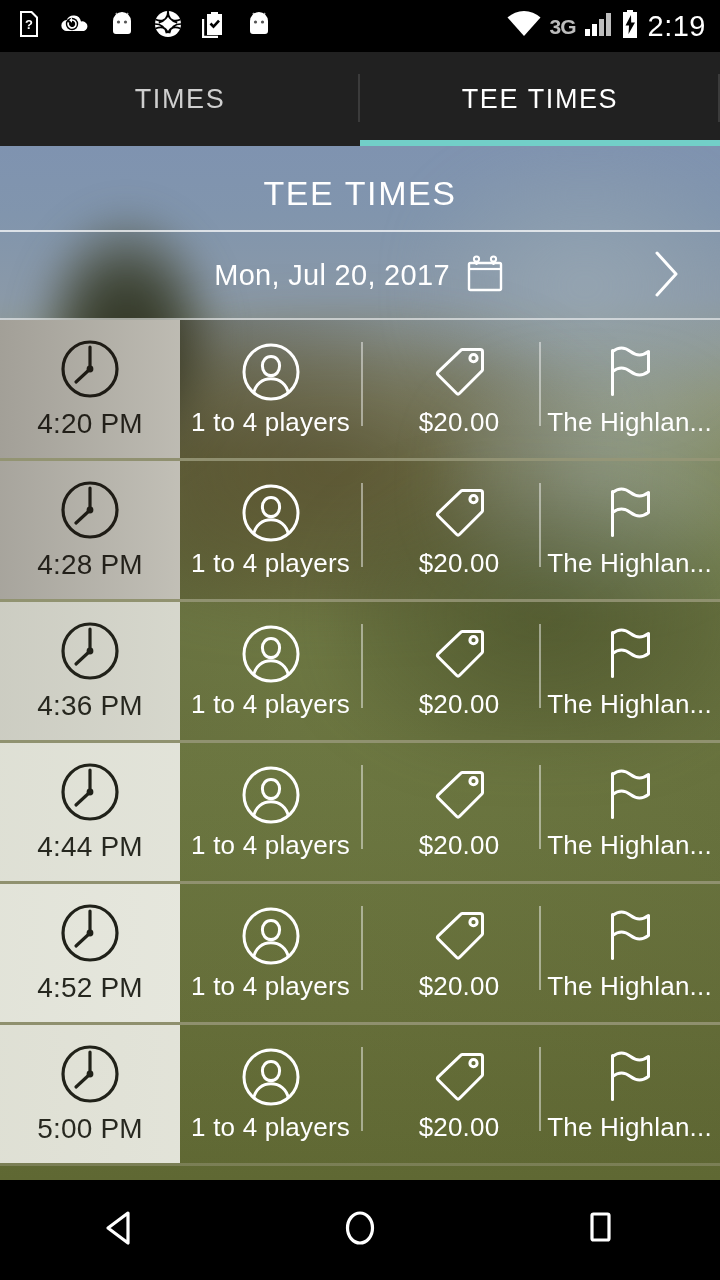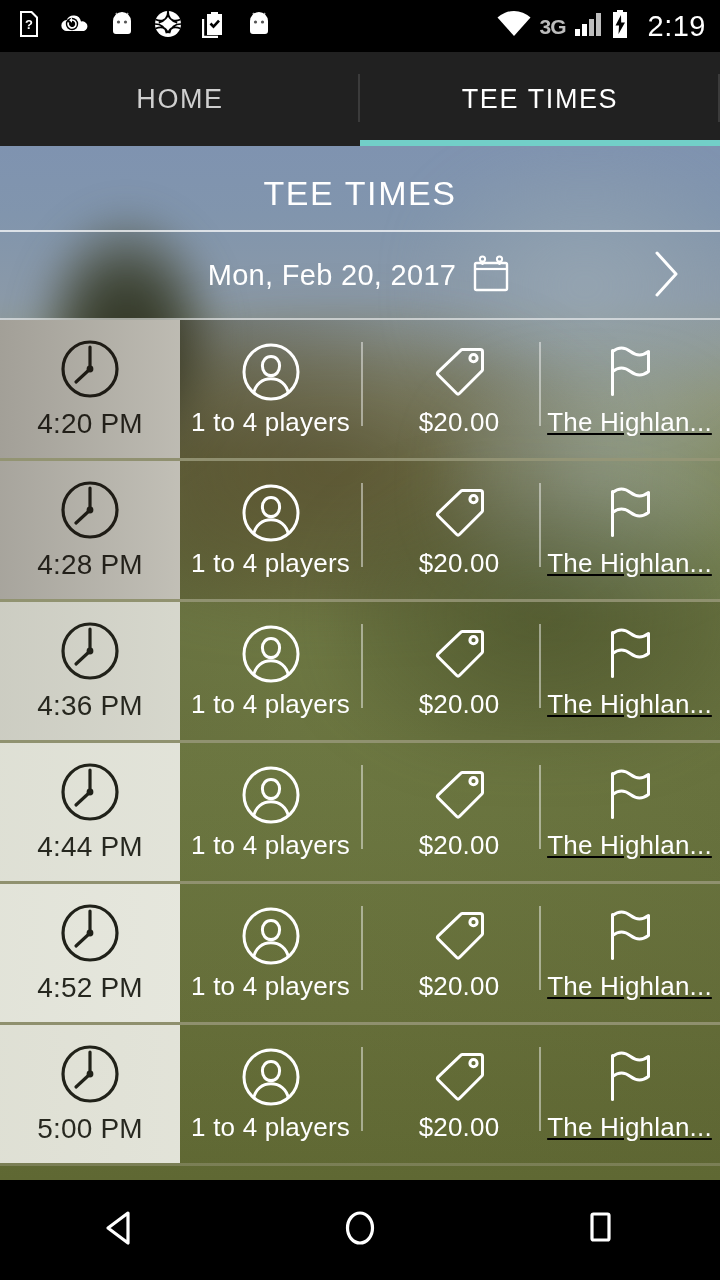--- a/index.html
+++ b/index.html
@@ -17,21 +17,21 @@
     background:#000; display:flex; align-items:center;
     padding:0 14px 0 18px; z-index:40;
   }
   .sb-left{ display:flex; align-items:center; gap:20px; }
   .sb-right{ margin-left:auto; display:flex; align-items:center; gap:8px; }
   .sb-ico{ display:block; }
   .sb-3g{
     color:#bdbdbd; font-size:21px; font-weight:bold; letter-spacing:-1px;
     font-family:"Liberation Sans", sans-serif; line-height:1;
   }
-  .sb-clock{ color:#fff; font-size:29px; line-height:1; margin-left:10px; letter-spacing:0.5px;}
+  .sb-clock{ color:#fff; font-size:29px; line-height:1; margin-left:0; letter-spacing:0.5px;}
 
   
   .tabbar{
     position:absolute; top:52px; left:0; width:720px; height:94px;
     background:#212121; display:flex; z-index:30;
   }
   .tab{
     flex:1; position:relative; display:flex; align-items:center; justify-content:center;
     cursor:pointer;
   }
@@ -147,21 +147,21 @@
   .cell .clabel{
     color:#ffffff; font-size:26px; white-space:nowrap; letter-spacing:0.2px;
     max-width:100%; overflow:hidden; text-overflow:ellipsis; text-align:center;
   }
   .cell .vdiv{
     position:absolute; left:0; top:22px; bottom:32px; width:2px;
     background:rgba(255,255,255,.45);
   }
   .cell.players{ flex:0 0 181px; }
   .cell.price  { flex:0 0 178px;padding-left:18px; }
-  .cell.course { flex:1 1 auto; padding:0 4px;text-decoration:underline; }
+  .cell.course { flex:1 1 auto; padding:0 4px; }
 
   
   .row .rowtint{ position:absolute; inset:0; pointer-events:none; }
 
   
   .navbar{
     position:absolute; bottom:0; left:0; width:720px; height:100px;
     background:#000; display:flex; align-items:center; z-index:40;
   }
   .navbtn{ flex:1; display:flex; align-items:center; justify-content:center; cursor:pointer; }
@@ -238,21 +238,21 @@
             <path d="M7 1h6v2h4v26H3V3h4z" fill="#fff"></path>
             <path d="M11 6L5.5 16.5H9L8.5 25 15 13.5h-3.8z" fill="#000"></path>
           </svg>
       </span>
       <span class="sb-clock">2:19</span>
     </div>
   </div>
 
   <div class="tabbar">
     <div class="tab">
-      <span class="lbl">HOME</span>
+      <span class="lbl">TIMES</span>
       <span class="sep"></span>
     </div>
     <div class="tab active">
       <span class="lbl">TEE TIMES</span>
       <span class="sep"></span>
       <span class="underline"></span>
     </div>
   </div>
 
   <div class="bg-photo">
@@ -262,21 +262,21 @@
     <div class="bg-blob4"></div>
     <div class="bg-tree"></div>
   </div>
 
   <div class="header">
     <span class="title">TEE TIMES</span>
   </div>
   <div class="hdr-rule"></div>
 
   <div class="datebar">
-    <span class="dtxt">Mon, Feb 20, 2017</span>
+    <span class="dtxt">Mon, Jul 20, 2017</span>
     <span class="cal">
       <svg width="42" height="42" viewBox="0 0 42 42">
         <circle cx="12.5" cy="7" r="2.6" fill="none" stroke="#fff" stroke-width="2"></circle>
         <circle cx="29.5" cy="7" r="2.6" fill="none" stroke="#fff" stroke-width="2"></circle>
         <line x1="12.5" y1="9.5" x2="12.5" y2="13" stroke="#fff" stroke-width="2"></line>
         <line x1="29.5" y1="9.5" x2="29.5" y2="13" stroke="#fff" stroke-width="2"></line>
         <rect x="5" y="11" width="32" height="27" rx="1.5" fill="none" stroke="#fff" stroke-width="2.4"></rect>
         <line x1="5" y1="17" x2="37" y2="17" stroke="#fff" stroke-width="2.2"></line>
       </svg>
     </span>

